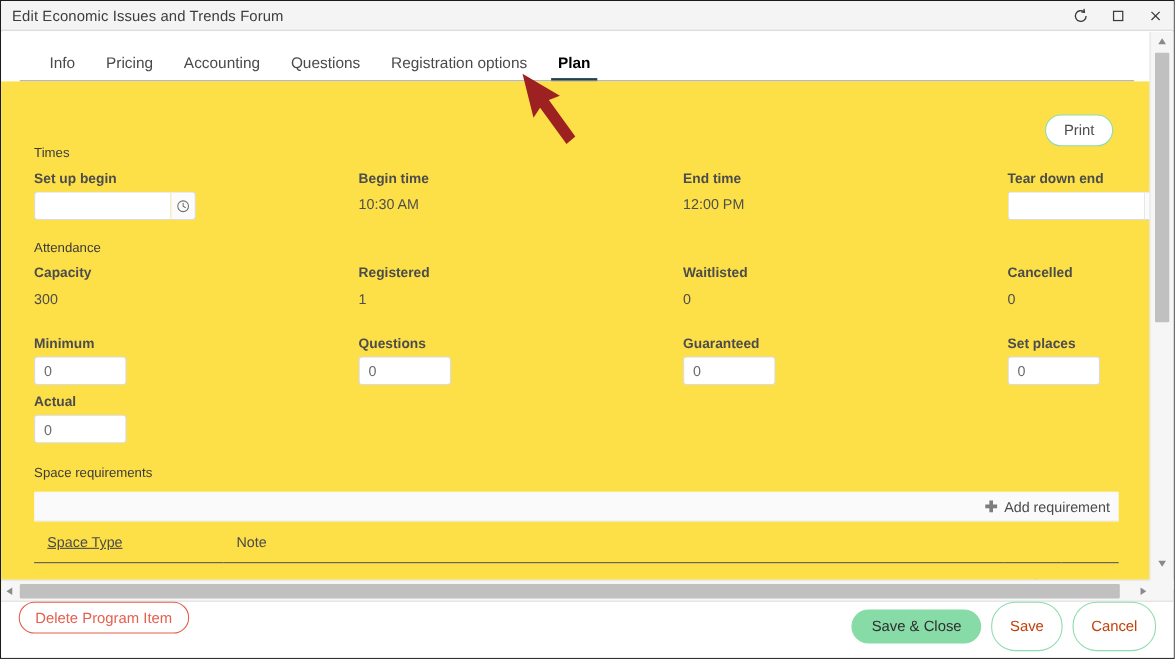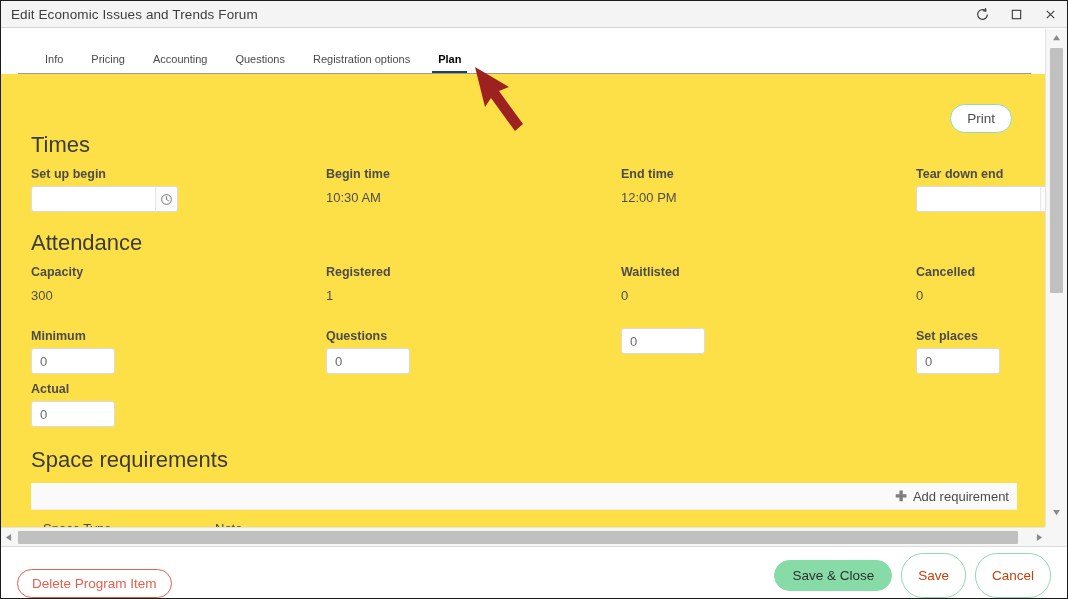--- a/index.html
+++ b/index.html
@@ -67,21 +67,21 @@
   }
   .tabs {
     display: flex;
     align-items: flex-end;
     height: 100%;
     padding-left: 30px;
     box-sizing: border-box;
   }
   .tab {
     position: relative;
-    font-size: 11px;
+    font-size: 14px;
     color: #4a4a4a;
     padding: 0 14px 9px 14px;
     white-space: nowrap;
   }
   .tab.active {
     color: #000000;
     font-weight: bold;
   }
   .tab.active::after {
     content: "";
@@ -134,21 +134,21 @@
   .btn-print {
     border: 1.6px solid #8fdcb0;
     background: #ffffff;
     color: #4d4d4d;
     padding: 6px 16px;
     min-width: 54px;
   }
 
   
   .section-title {
-    font-size: 22px;
+    font-size: 12px;
     color: #3b3b3b;
     font-weight: normal;
     margin: 0;
     padding: 0;
   }
 
   
   .fgrid {
     display: grid;
     grid-template-columns: 251px 251px 251px 251px;
@@ -310,21 +310,21 @@
 
   
   .footer {
     position: absolute;
     left: 0; bottom: 0;
     width: 100%;
     height: 52px;
     background: #ffffff;
     border-top: 1px solid #dcdcdc;
     display: flex;
-    align-items: flex-end;
+    align-items: flex-start;
     box-sizing: border-box;
     padding: 0 16px;
   }
   .btn-delete {
     border: 1.6px solid #e4604f;
     color: #e4604f;
     background: #ffffff;
     padding: 6px 14px;
   }
   .footer-right {
@@ -468,20 +468,21 @@
       <div class="fgrid" style="margin-top:23px;">
         <div>
           <div class="fld-label">Minimum</div>
           <input class="inp inp-num" value="0" style="">
         </div>
         <div>
           <div class="fld-label">Questions</div>
           <input class="inp inp-num" value="0" style="">
         </div>
         <div>
+          <div class="fld-label">Guaranteed</div>
           <input class="inp inp-num" value="0" style="">
         </div>
         <div>
           <div class="fld-label">Set places</div>
           <input class="inp inp-num" value="0" style="">
         </div>
       </div>
 
       <div class="fgrid" style="margin-top:7px;">
         <div>

